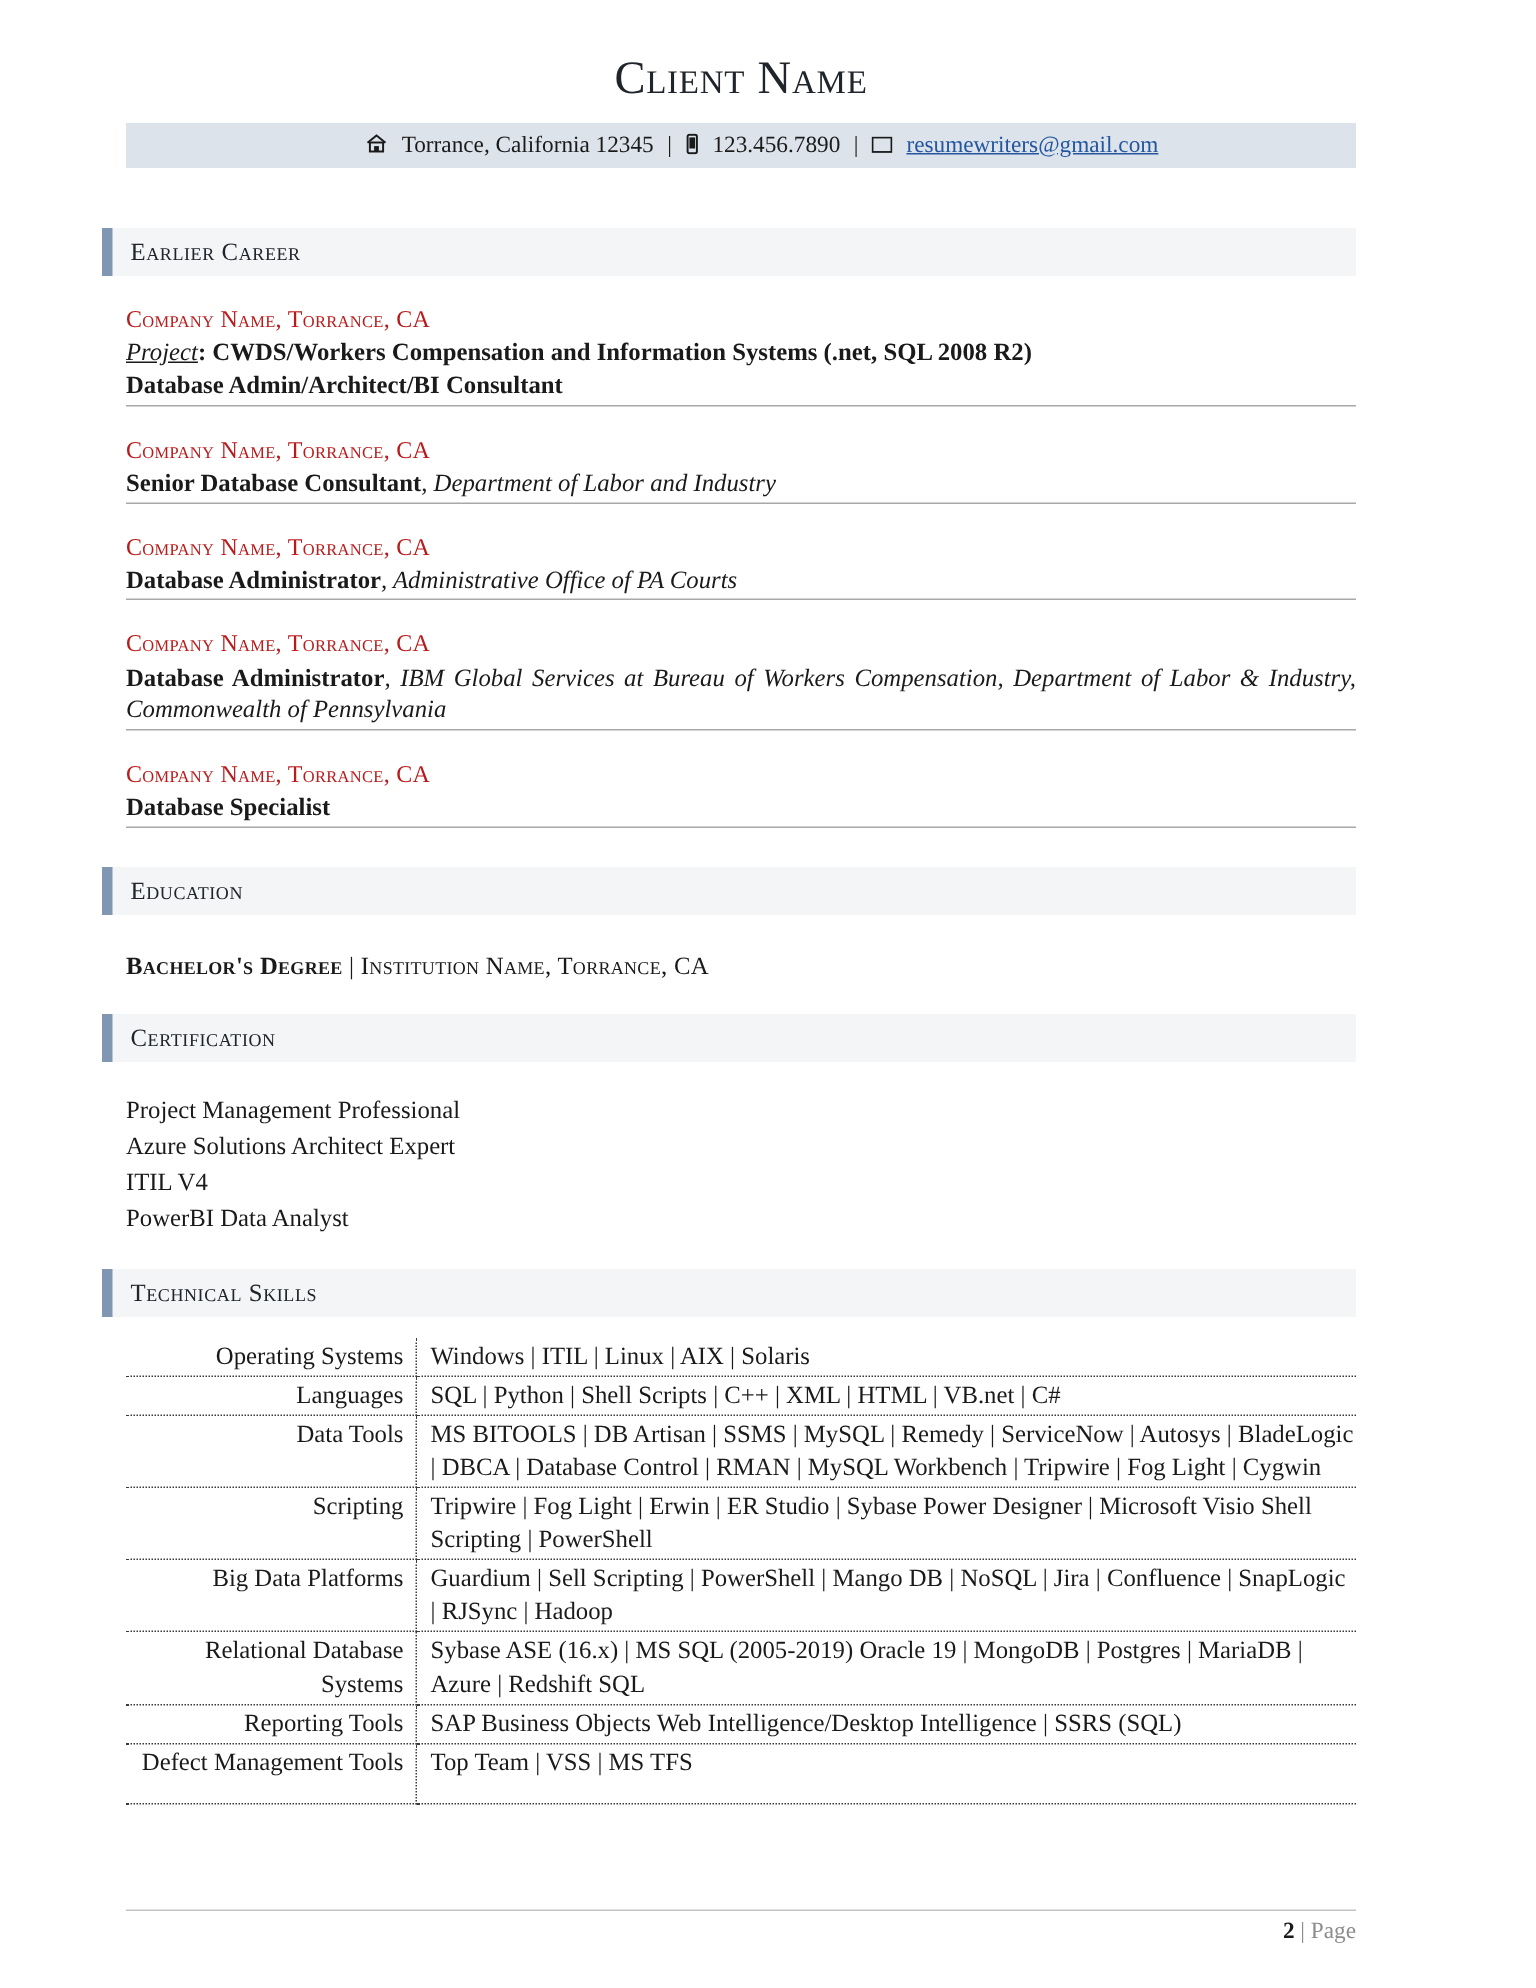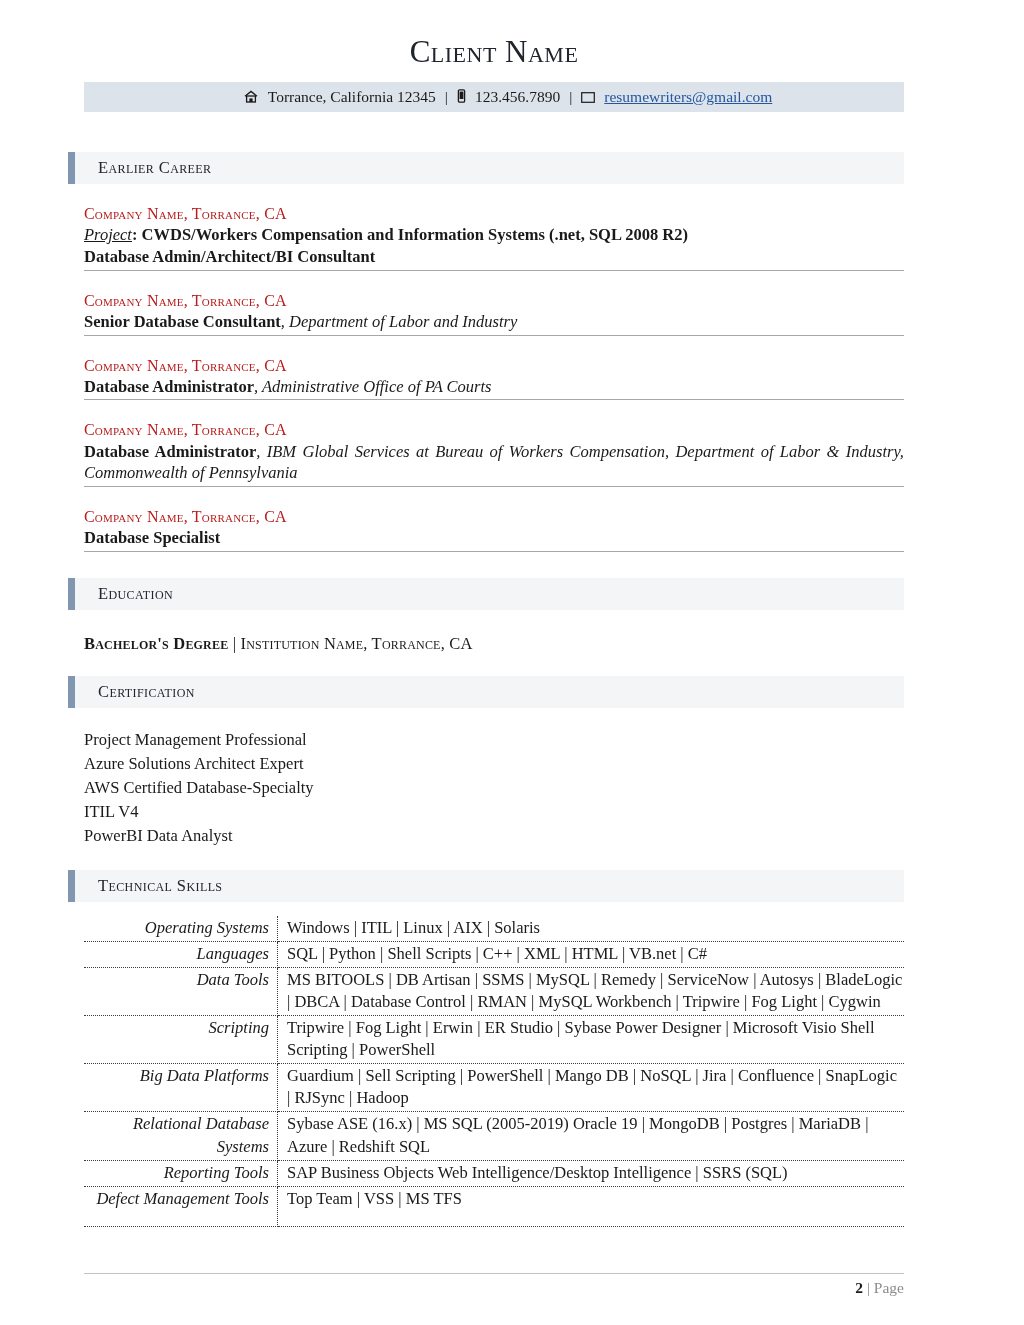--- a/index.html
+++ b/index.html
@@ -83,21 +83,21 @@
     width: 7px;
     height: 32px;
     background: #8196b0;
     flex: 0 0 auto;
   }
   .section-band .stitle {
     font-variant: small-caps;
     font-size: 16.5px;
     letter-spacing: 0.4px;
     color: #20242b;
-    padding-left: 23px;
+    padding-left: 12px;
   }
 
   
   .block {
     margin: 0 84px 0 84px;
   }
 
   .job {
     margin-top: 19px;
     border-bottom: 1.3px solid #a8a8a8;
@@ -150,21 +150,20 @@
   .skills tr { vertical-align: top; }
   .skills td {
     padding: 1px 0 2px 0;
     font-size: 16.5px;
     line-height: 1.34;
     border-bottom: 1.5px dotted #3a3a3a;
   }
   .skills td.label {
     width: 185px;
     text-align: right;
-    font-style: italic;
     padding-right: 8px;
     border-right: 1.5px dotted #3a3a3a;
   }
   .skills td.value {
     padding-left: 9px;
     text-align: left;
   }
   .skills tr.tall td { padding-bottom: 16px; }
 
   
@@ -270,21 +269,20 @@
   </div>
 
   <div class="section-band">
     <div class="accent"></div>
     <div class="stitle">Certification</div>
   </div>
 
   <div class="block cert-list">
     <div class="cert-item">Project Management Professional</div>
     <div class="cert-item">Azure Solutions Architect Expert</div>
-    <div class="cert-item">AWS Certified Database-Specialty</div>
     <div class="cert-item">ITIL V4</div>
     <div class="cert-item">PowerBI Data Analyst</div>
   </div>
 
   <div class="section-band">
     <div class="accent"></div>
     <div class="stitle">Technical Skills</div>
   </div>
 
   <table class="skills">

